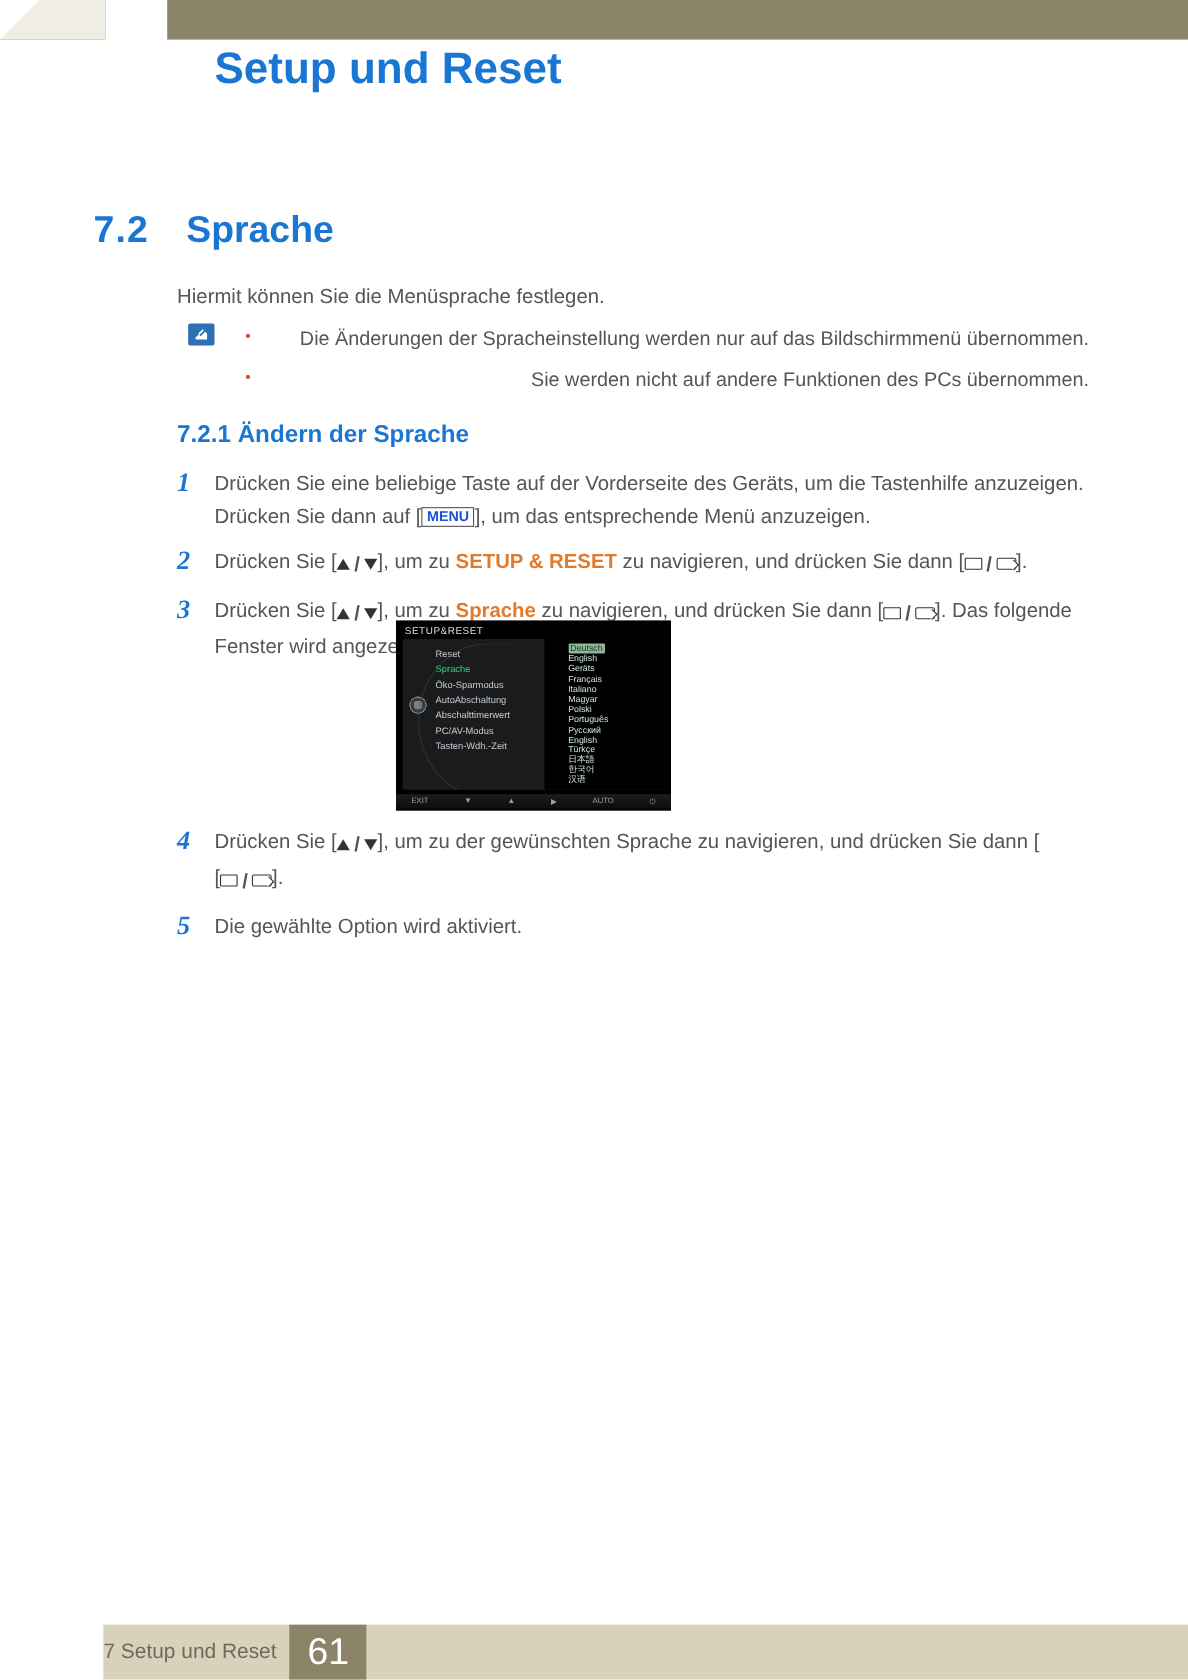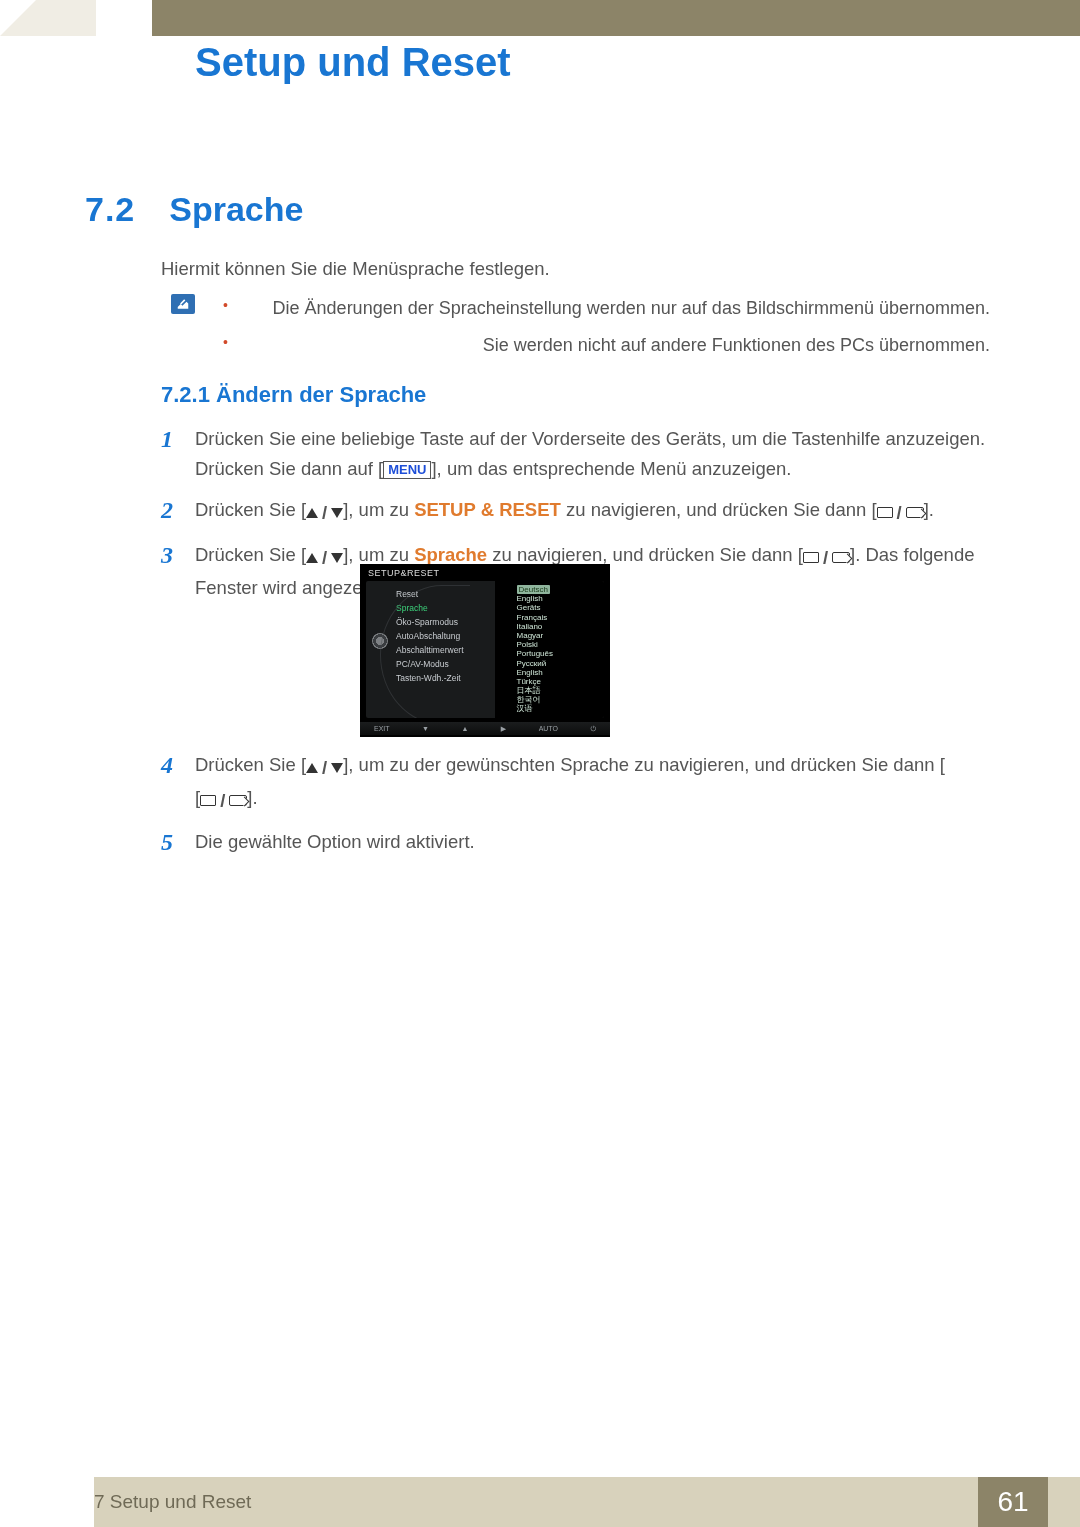--- a/index.html
+++ b/index.html
@@ -49,23 +49,23 @@
   .osd-arc { position:absolute; left: 14px; top: 4px; width: 90px; height: 140px; border: 1px solid #4b4f53; border-right: none; border-radius: 80px 0 0 80px / 90px 0 0 90px; opacity: .45; pointer-events:none; }
   .osd-left div { padding: 2px 0; font-size: 8.5px; color:#c8ccd0; }
   .osd-left .hl { color:#3cd17a; }
   .osd-right { width: 46%; background:#000000; padding: 4px 22px; }
   .osd-right div { font-size: 8px; line-height: 1.15; color:#cfe6d7; white-space: nowrap; }
   .osd-right .sel { background:#8fb59d; color:#1a3a1a; padding: 0 2px; border-radius:1px; display:inline-block; }
   .osd-footer { display:flex; justify-content:space-between; align-items:center; padding: 3px 10px 2px; margin-top:4px; background: linear-gradient(#1b1d1e,#0c0d0d); font-size: 7px; color:#9aa0a5; }
   .osd-footer .sym { padding: 0 4px; }
 
   
-  .foot-bar { position:absolute; left:94px; right:0; bottom:0; height:50px; background:#d8d2bc; display:flex; align-items:center; justify-content:space-between; }
+  .foot-bar { position:absolute; left:94px; right:0; bottom:0; height:50px; background:#d8d2bc; display:flex; align-items:center; justify-content:flex-start; }
   .foot-text { font-size: 19px; color:#6f6a56; margin-right: 12px; }
-  .foot-num { width: 70px; height: 50px; background:#8c8468; color:#fff; display:flex; align-items:center; justify-content:center; font-size: 28px; font-weight: 400; margin-right: 32px; }
+  .foot-num { width: 70px; height: 50px; background:#8c8468; color:#fff; display:flex; align-items:center; justify-content:center; font-size: 34px; font-weight: 400; margin-right: 32px; }
 </style>
 </head>
 <body>
 
 <div class="page">
   <div class="top-bar"></div>
   <div class="corner-notch"></div>
   <div class="tab"></div>
 
   <h1 class="chapter-title">Setup und Reset</h1>

